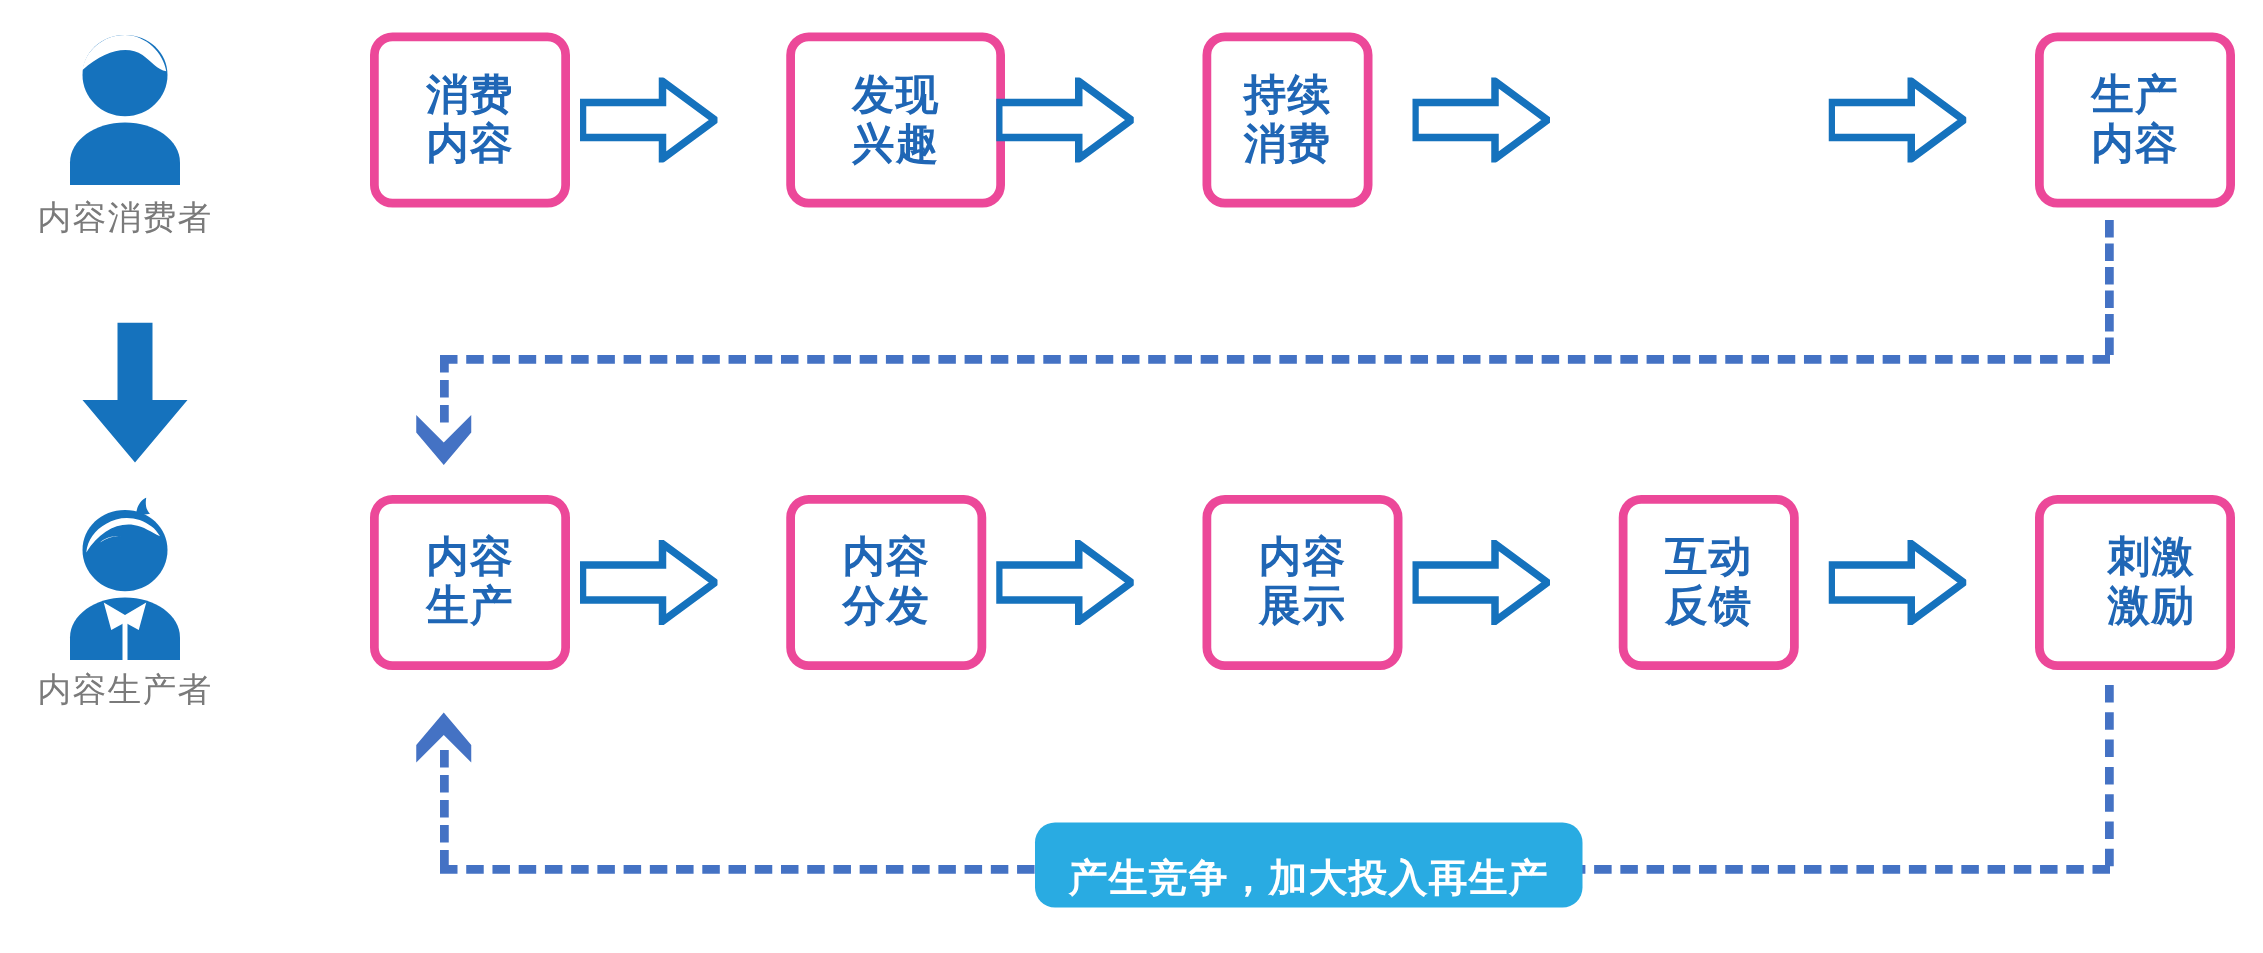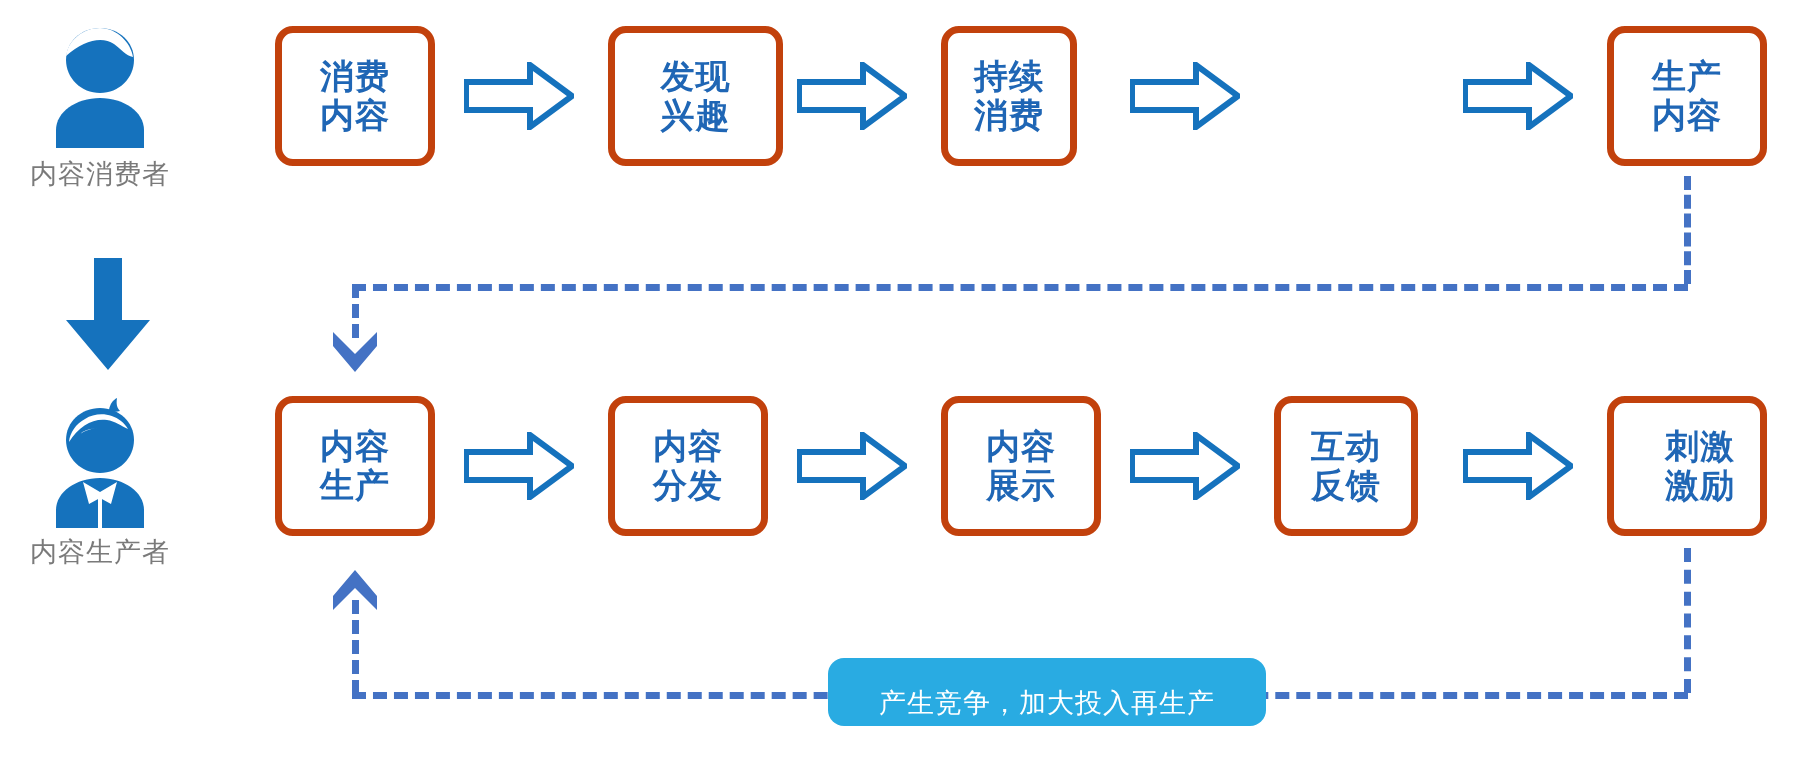--- a/index.html
+++ b/index.html
@@ -39,26 +39,27 @@
     color: #7a7a7a;
     letter-spacing: 1px;
     white-space: nowrap;
     font-family: "Liberation Sans", "DejaVu Sans", sans-serif;
   }
 
   
   .node {
     position: absolute;
     box-sizing: border-box;
-    border: 7px solid #c2410c;
+    border: 7px solid #ec4899;
     border-radius: 18px;
     background: #ffffff;
     display: flex;
     align-items: center;
     justify-content: center;
+    margin-left: 21px;
   }
   .node .node-label {
     font-size: 34px;
     font-weight: bold;
     color: #1f66b5;
     line-height: 1.16;
     text-align: center;
     letter-spacing: 1px;
     white-space: pre-line;
     font-family: "Liberation Sans", "DejaVu Sans", sans-serif;
@@ -96,22 +97,22 @@
     box-sizing: border-box;
     background: #29abe2;
     border-radius: 16px;
     display: flex;
     align-items: center;
     justify-content: center;
     padding: 0 26px;
   }
   .pill .pill-label {
     color: #ffffff;
-    font-size: 27px;
-    font-weight: normal;
+    font-size: 31px;
+    font-weight: bold;
     letter-spacing: 1px;
     white-space: nowrap;
     font-family: "Liberation Sans", "DejaVu Sans", sans-serif;
     margin-top: 22px;
   }
 </style>
 </head>
 <body>
 
 <div id="stage">

